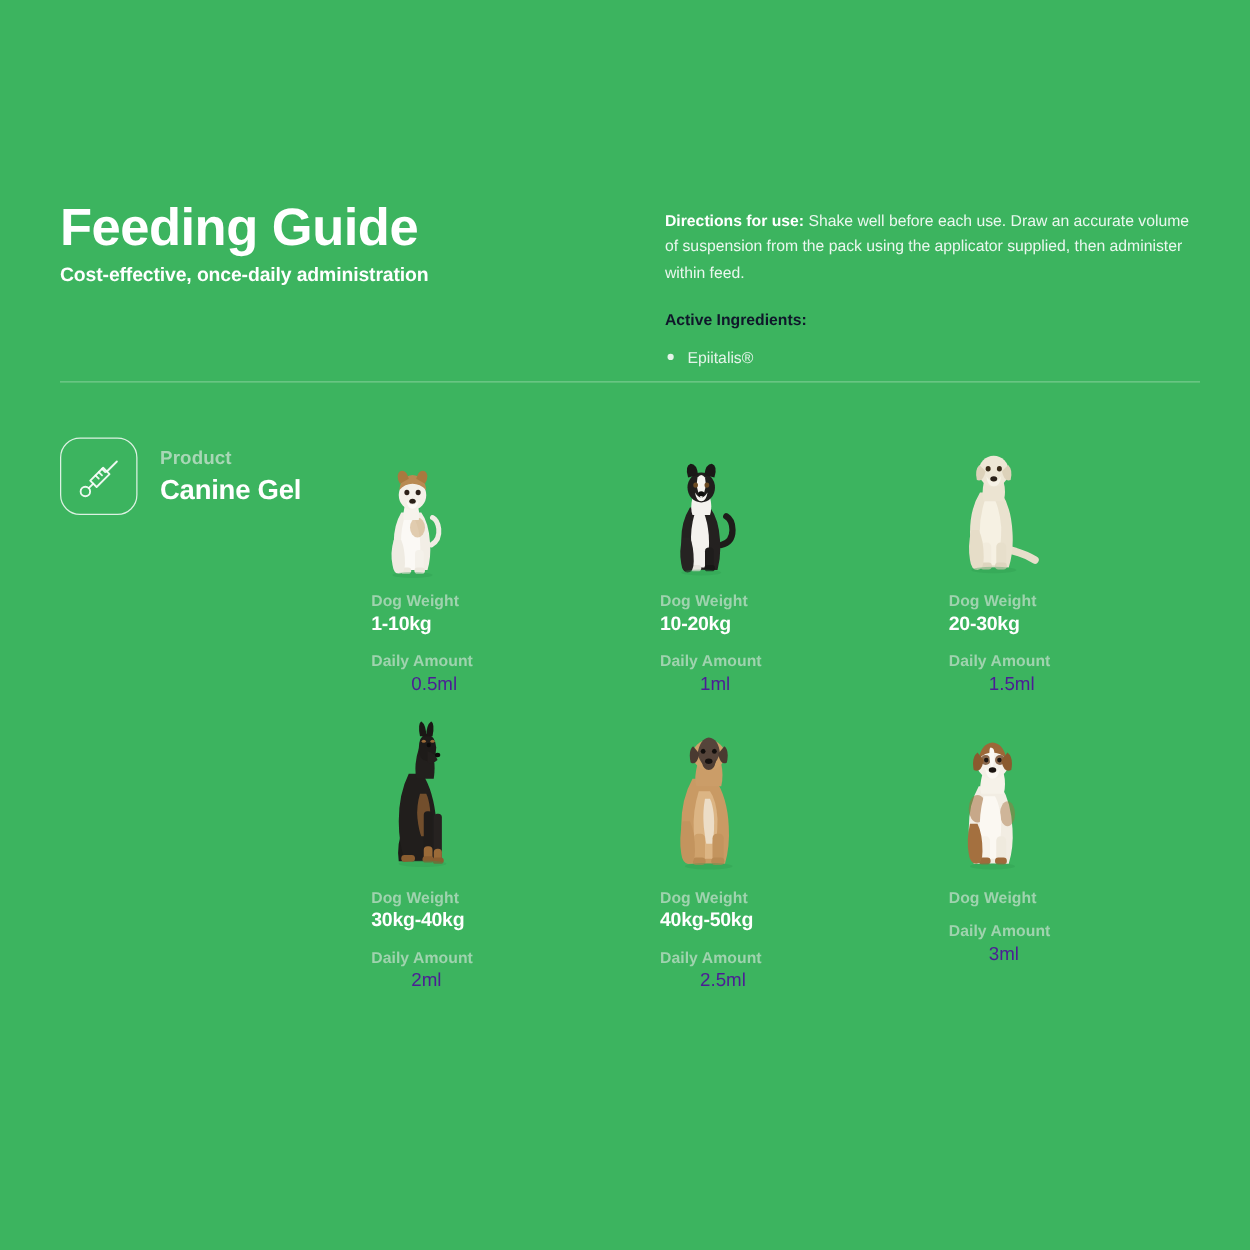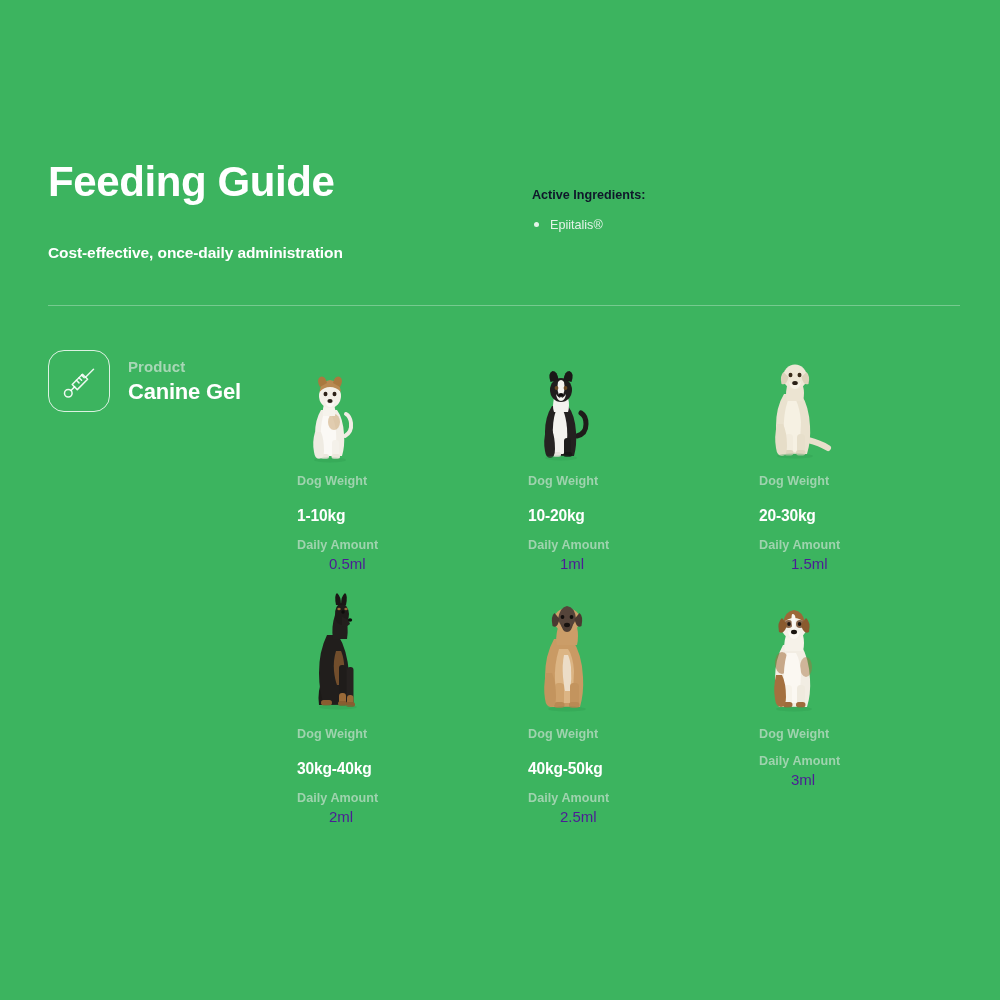--- a/index.html
+++ b/index.html
@@ -13,21 +13,21 @@
   .page { position:relative; width:1000px; height:1000px; background:#3cb45f;padding-left:12px; }
 
   
   .header { position:absolute; left:48px; top:160px; width:912px; }
   .header-left { position:absolute; left:0; top:0; width:440px; }
   .title {
     font-size:42px; font-weight:bold; color:#ffffff;
     letter-spacing:-0.4px; line-height:1.05;
   }
   .subtitle {
-    margin-top:40px; font-size:15.5px; font-weight:bold; color:#ffffff;
+    margin-top:8px; font-size:15.5px; font-weight:bold; color:#ffffff;
     letter-spacing:-0.1px;
   }
   .header-right { position:absolute; left:484px; top:7px; width:420px; }
   .directions { font-size:12.6px; line-height:1.62; color:#eaf7ee; }
   .directions .lead { font-weight:bold; color:#ffffff; }
   .ai-title {
     margin-top:21px; font-size:12.6px; font-weight:bold; color:#0f172a;
   }
   .ai-list { margin-top:14px; list-style:none; }
   .ai-list li {
@@ -70,21 +70,21 @@
   .cell .art {
     height:116px; display:flex; align-items:flex-end; justify-content:flex-start;
     padding-left:4px;
   }
   .row2 .cell .art { height:130px; }
   .cell .info { margin-top:8px; }
   .field-label {
     font-size:12.6px; font-weight:bold; color:#9fd3ae; letter-spacing:0.05px;
   }
   .field-value-lg {
-    margin-top:19px; font-size:15.6px; font-weight:bold; color:#ffffff;
+    margin-top:3px; font-size:15.6px; font-weight:bold; color:#ffffff;
     letter-spacing:-0.2px;
   }
   .field-gap { height:13px; }
   .field-value-sm {
     margin-top:3px; font-size:15px; font-weight:normal; color:#4c1d95;margin-left:32px;
   }
 
   .dog { display:block; }
 </style>
 </head>
@@ -92,20 +92,23 @@
 
 <div class="page">
 
   <div class="header">
     <div class="header-left">
       <div class="title">Feeding Guide</div>
       <div class="subtitle">Cost-effective, once-daily administration</div>
     </div>
 
     <div class="header-right">
+      <p class="directions">
+        <span class="lead">Directions for use:</span><span> Shake well before each use. Draw an accurate volume of suspension from the pack using the applicator supplied, then administer within feed.</span>
+      </p>
       <div class="ai-title">Active Ingredients:</div>
       <ul class="ai-list">
         <li>
           <span class="bullet"></span>
           <span>Epiitalis®</span>
         </li>
       </ul>
     </div>
   </div>
 

